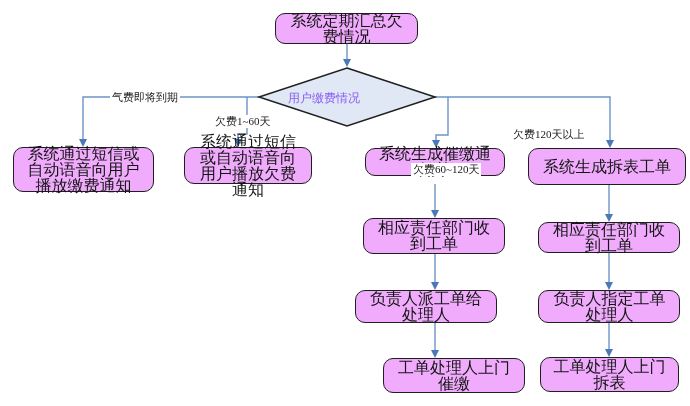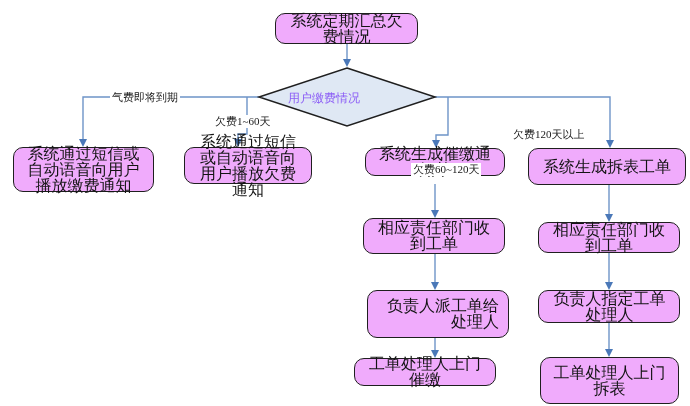--- a/index.html
+++ b/index.html
@@ -37,24 +37,24 @@
     white-space:nowrap;
   }
   
   #n-start          {left:275px;top:13px; width:143px;height:31px;}
   #n-notify-due     {left:13px; top:147px;width:141px;height:45px;}
   #n-notify-arrears {left:184px;top:147px;width:128px;height:37px;}
   #n-gen-notice     {left:365px;top:148px;width:140px;height:28px;}
   #n-gen-removal    {left:528px;top:148px;width:158px;height:37px;align-items:center;}
   #n-dept-notice    {left:363px;top:218px;width:142px;height:36px;}
   #n-dept-order     {left:538px;top:222px;width:142px;height:31px;}
-  #n-assign-collect {left:367px;top:290px;width:142px;height:48px;text-align:right;}
+  #n-assign-collect {left:355px;top:290px;width:142px;height:33px;}
   #n-assign-handler {left:538px;top:290px;width:142px;height:33px;padding-left:10px;}
-  #n-visit-collect  {left:354px;top:358px;width:142px;height:28px;}
-  #n-visit-remove   {left:540px;top:357px;width:139px;height:47px;}
+  #n-visit-collect  {left:383px;top:358px;width:142px;height:35px;}
+  #n-visit-remove   {left:540px;top:357px;width:139px;height:35px;}
   #t-decision       {left:288px;top:90px;width:120px;}
   #l-due-soon       {left:110px;top:91px;}
   #l-days-1-60      {left:213px;top:115px;}
   #l-days-60-120    {left:411px;top:115px;margin-top:48px;}
   #l-days-120-plus  {left:511px;top:92px;margin-top:36px;}
 </style>
 </head>
 <body>
 
 <div id="stage">

